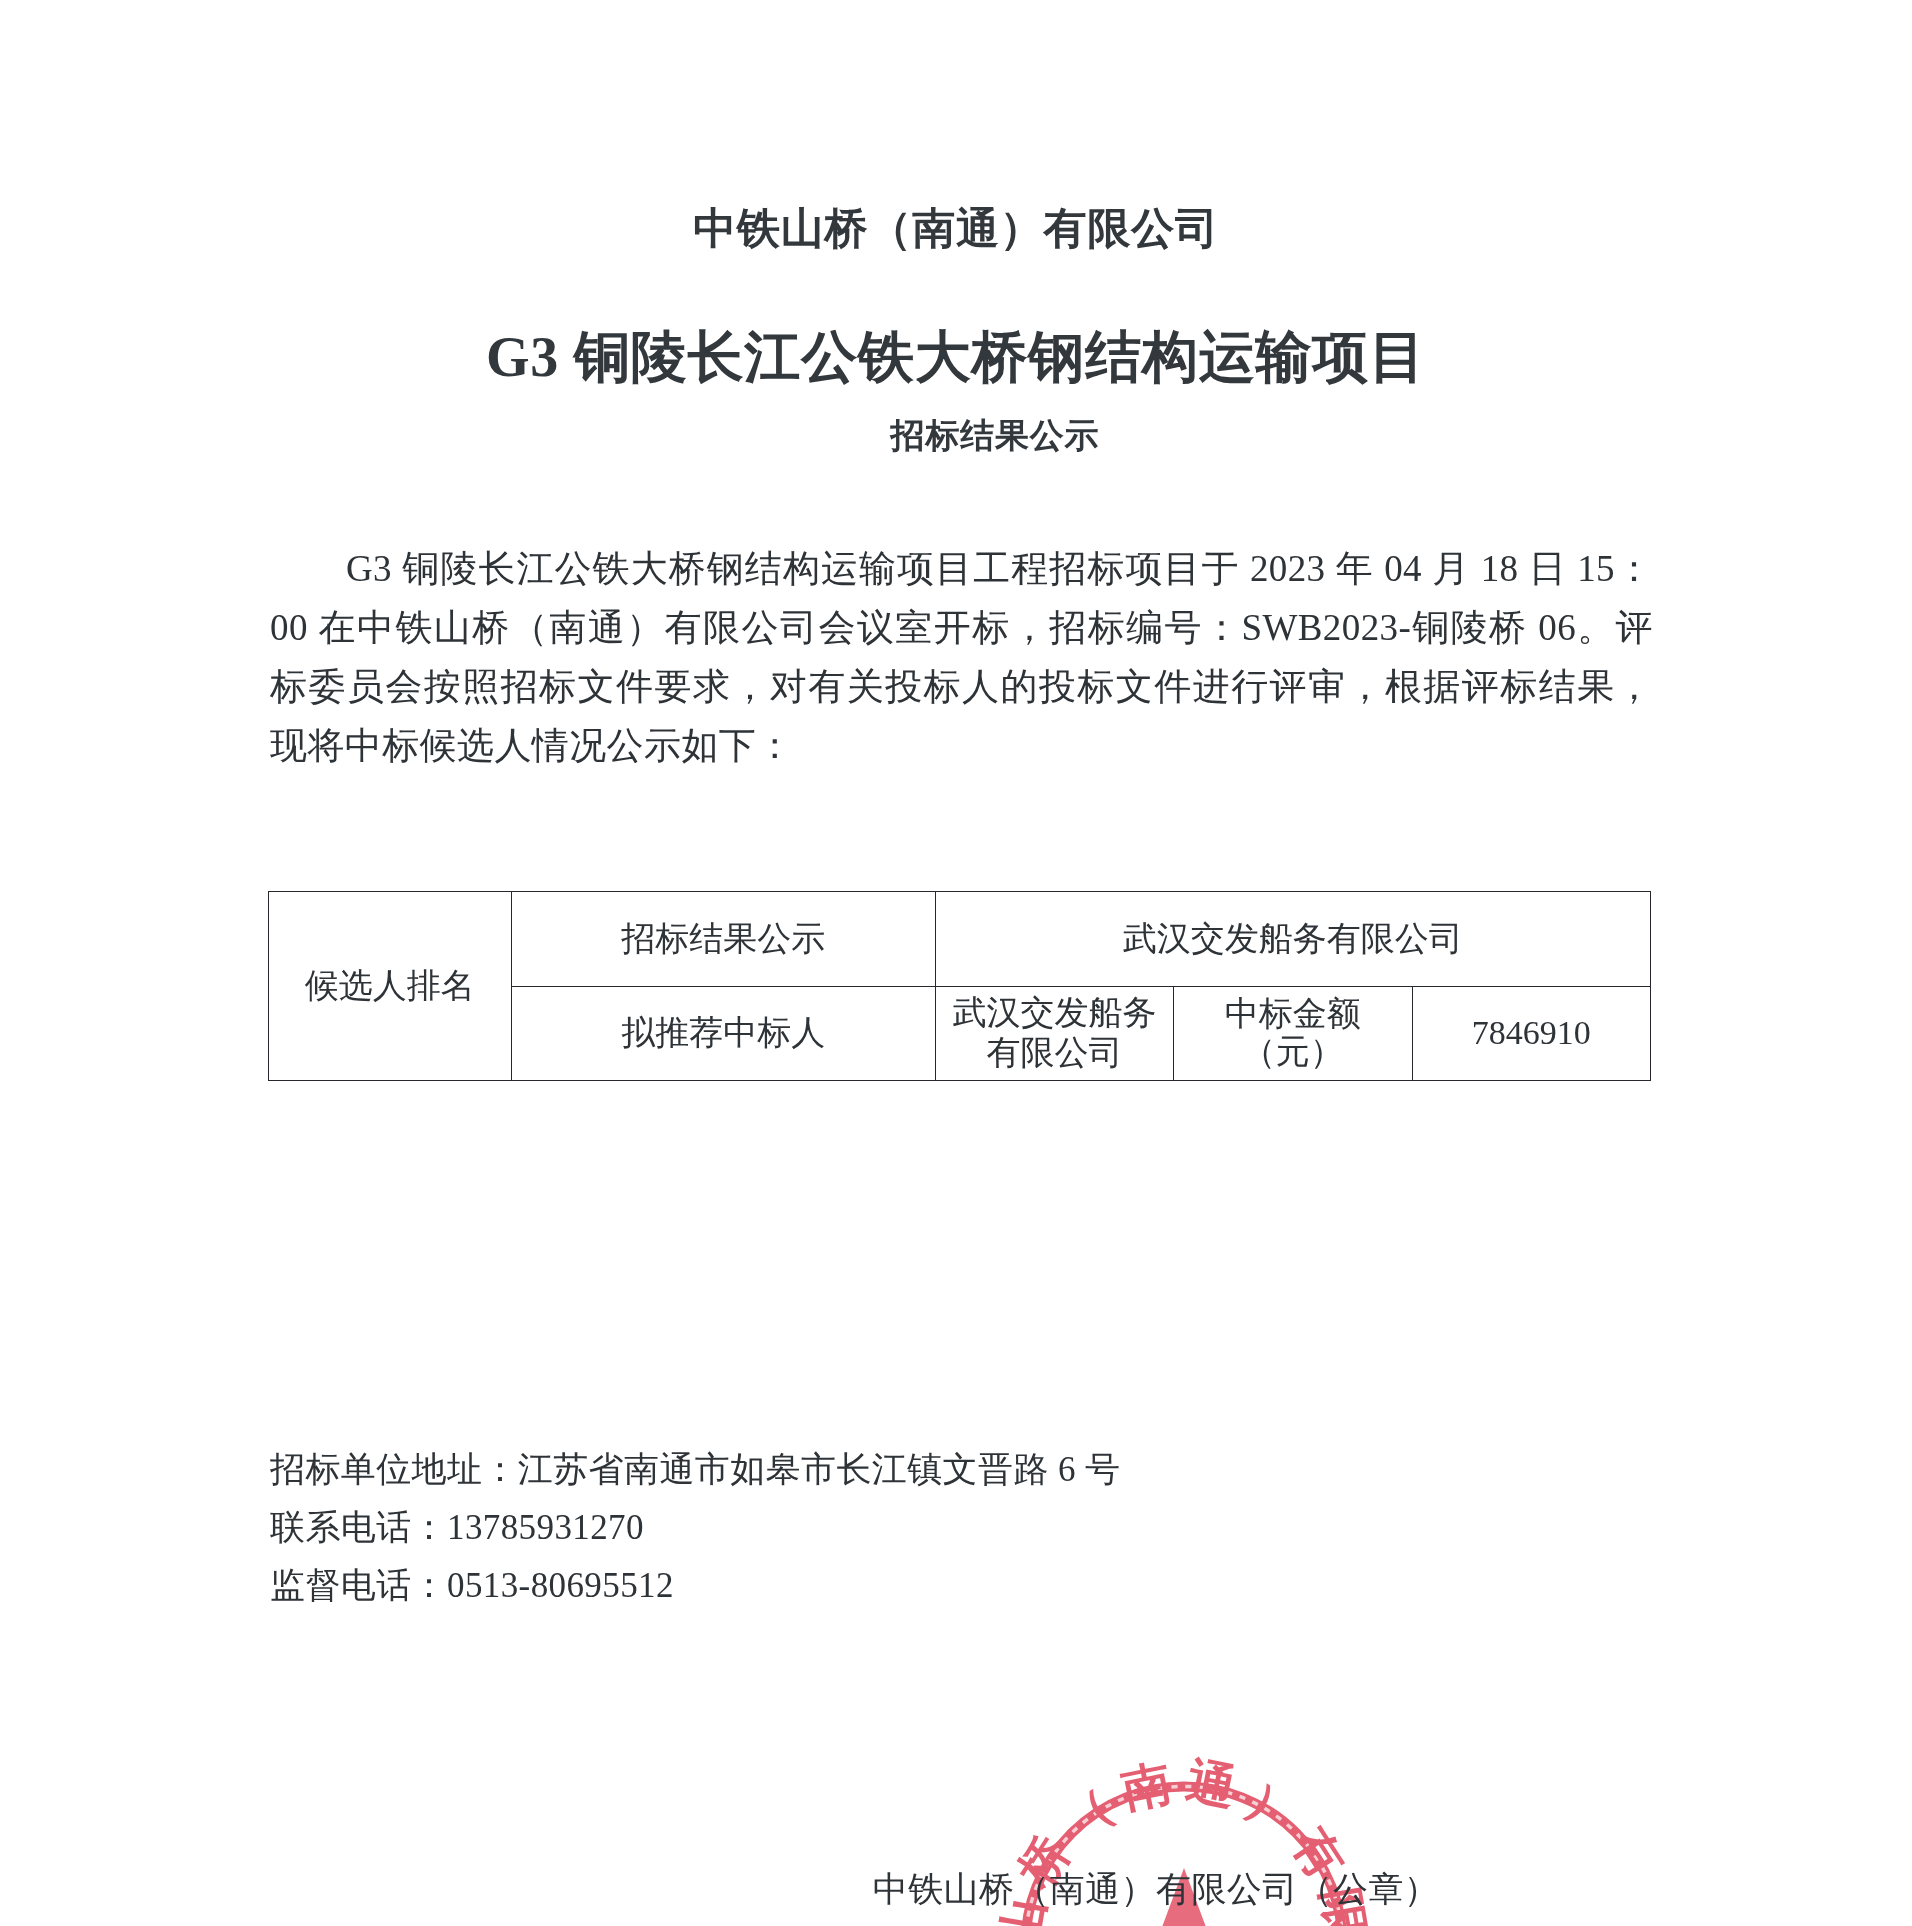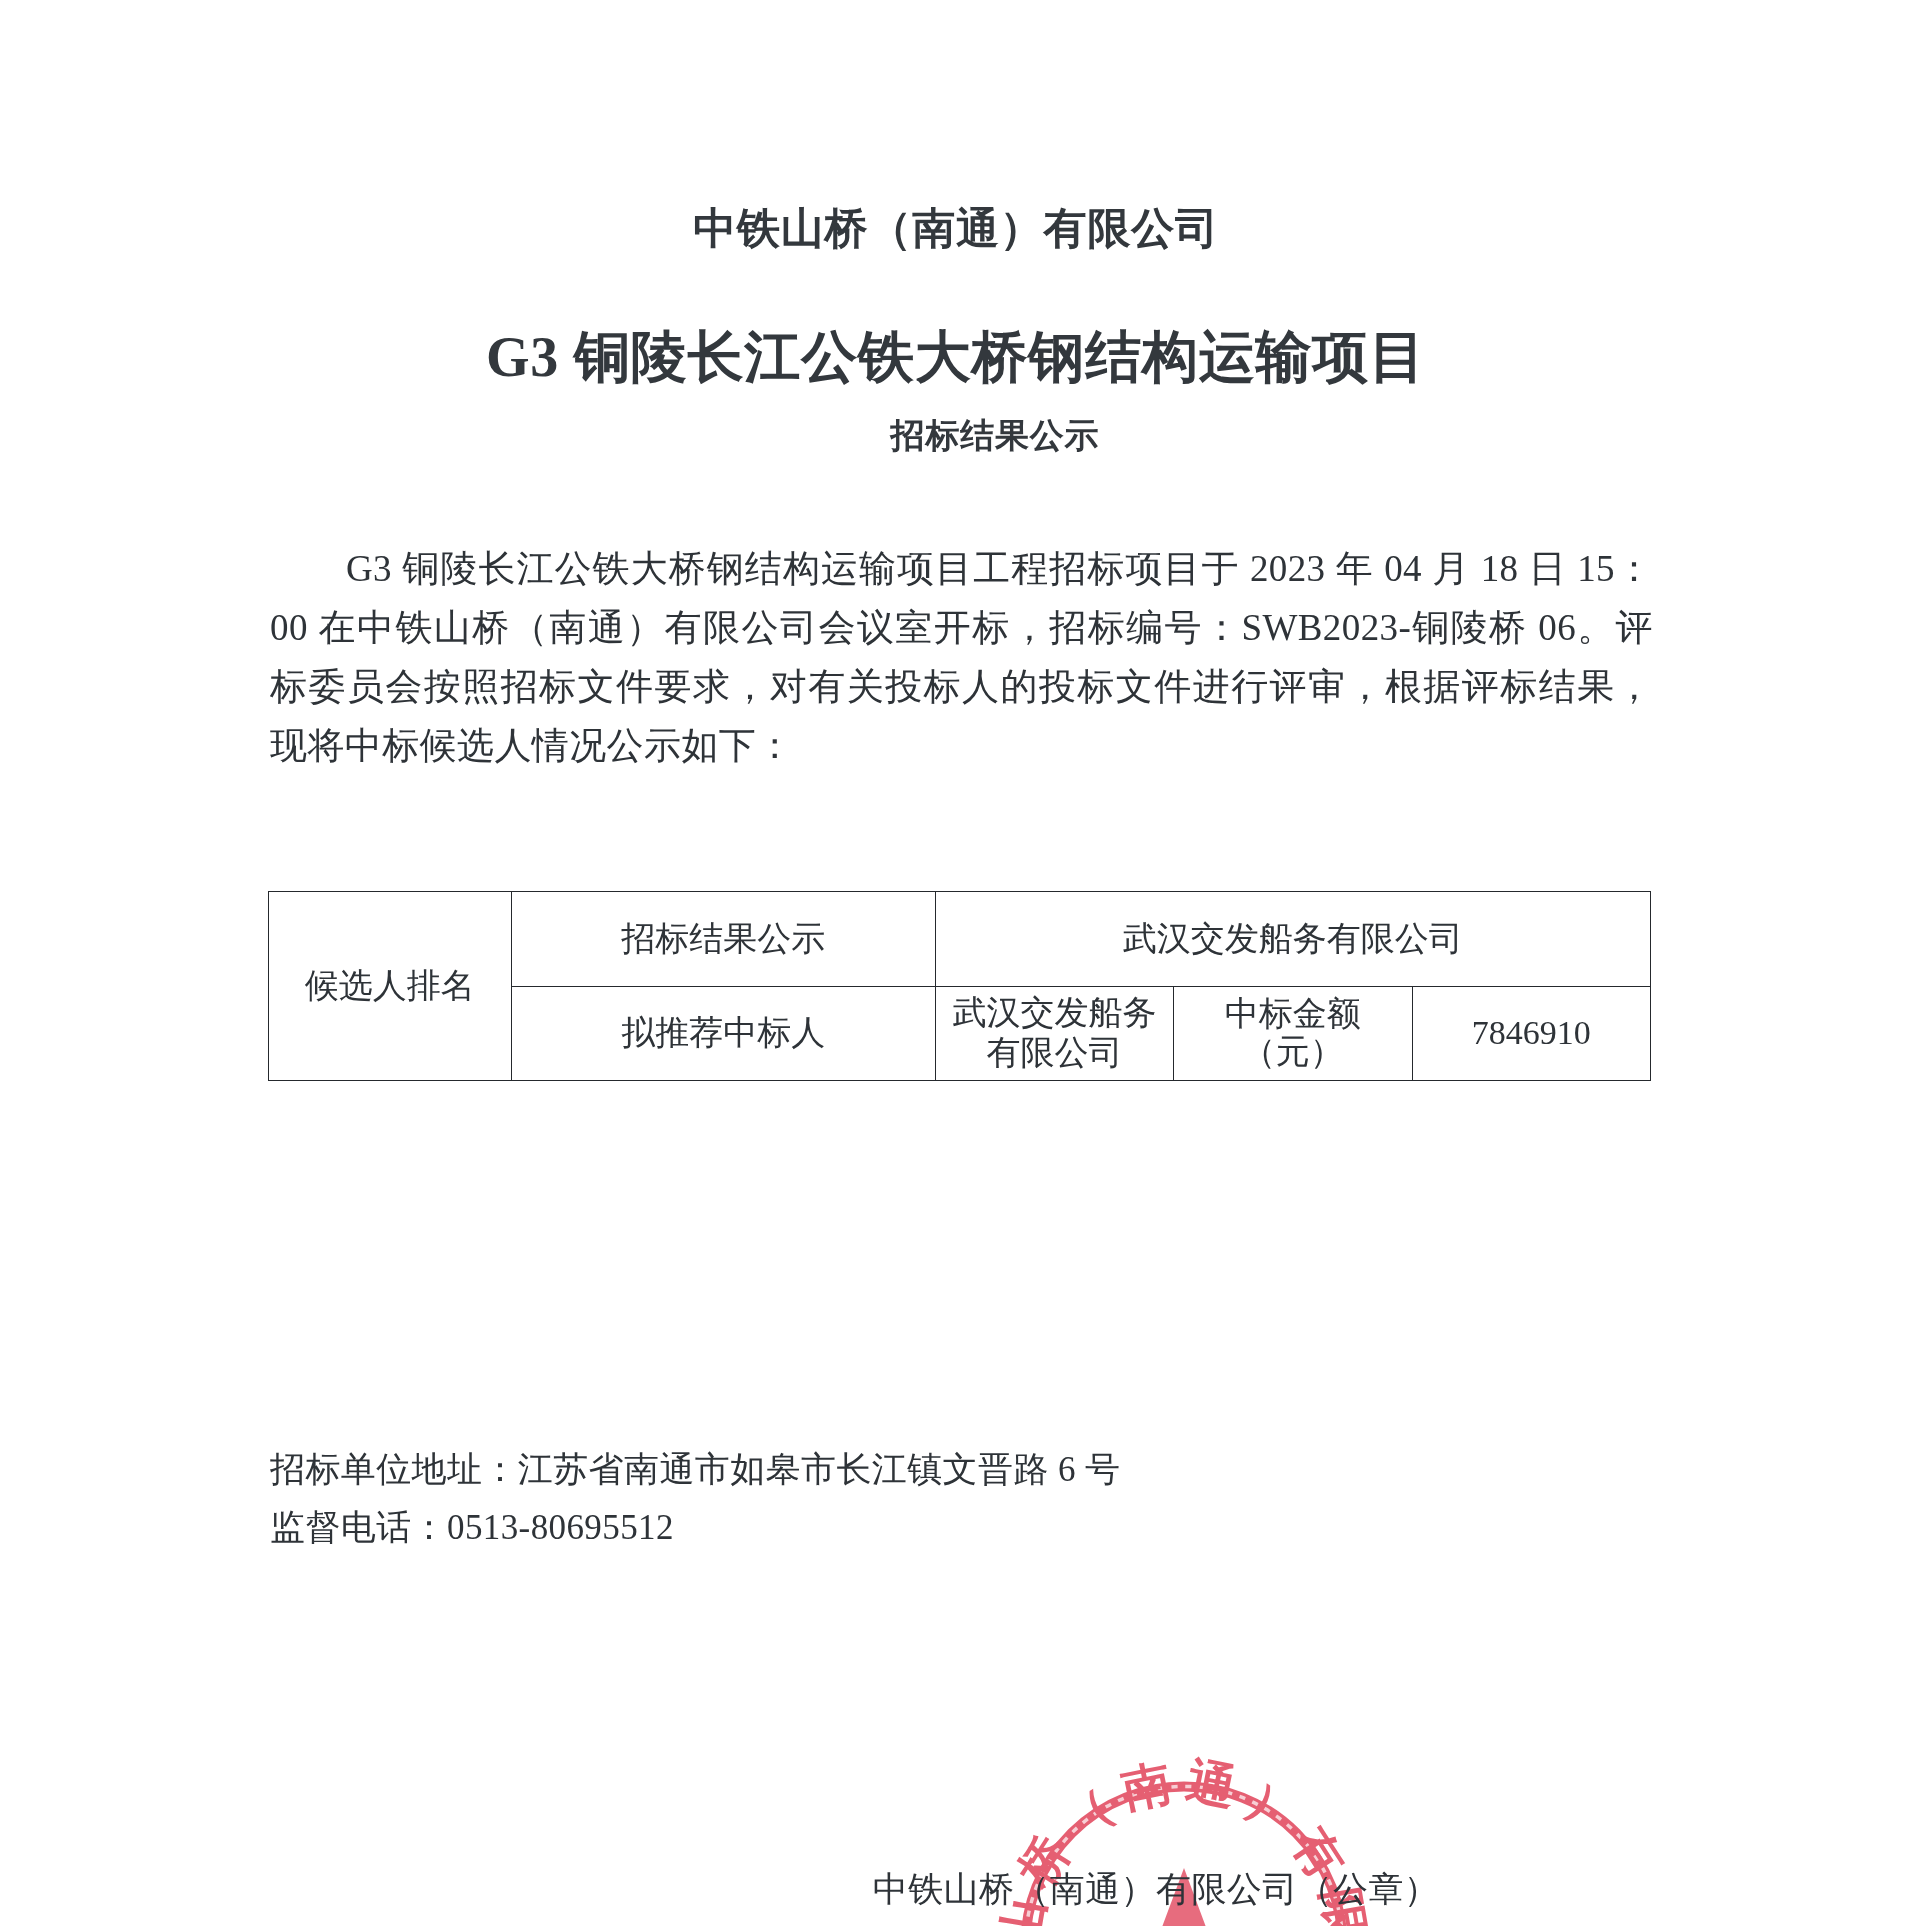--- a/index.html
+++ b/index.html
@@ -116,20 +116,21 @@
             <span class="amt-label-inner">（元）</span>
           </td>
           <td class="c-amt">7846910</td>
         </tr>
       </tbody>
     </table>
 
 
     <div id="contact-block" class="contact">
       <div class="line">招标单位地址：江苏省南通市如皋市长江镇文晋路 6 号</div>
+      <div class="line">联系电话：13785931270</div>
       <div class="line">监督电话：0513-80695512</div>
     </div>
 
     <div class="seal">
       <svg viewBox="0 0 1060 1060" xmlns="http://www.w3.org/2000/svg">
         <defs>
           <path id="arcTop" d="M 150 530 A 380 380 0 0 1 910 530"></path>
           <path id="arcBottom" d="M 178 530 A 352 352 0 0 0 882 530"></path>
         </defs>
 

